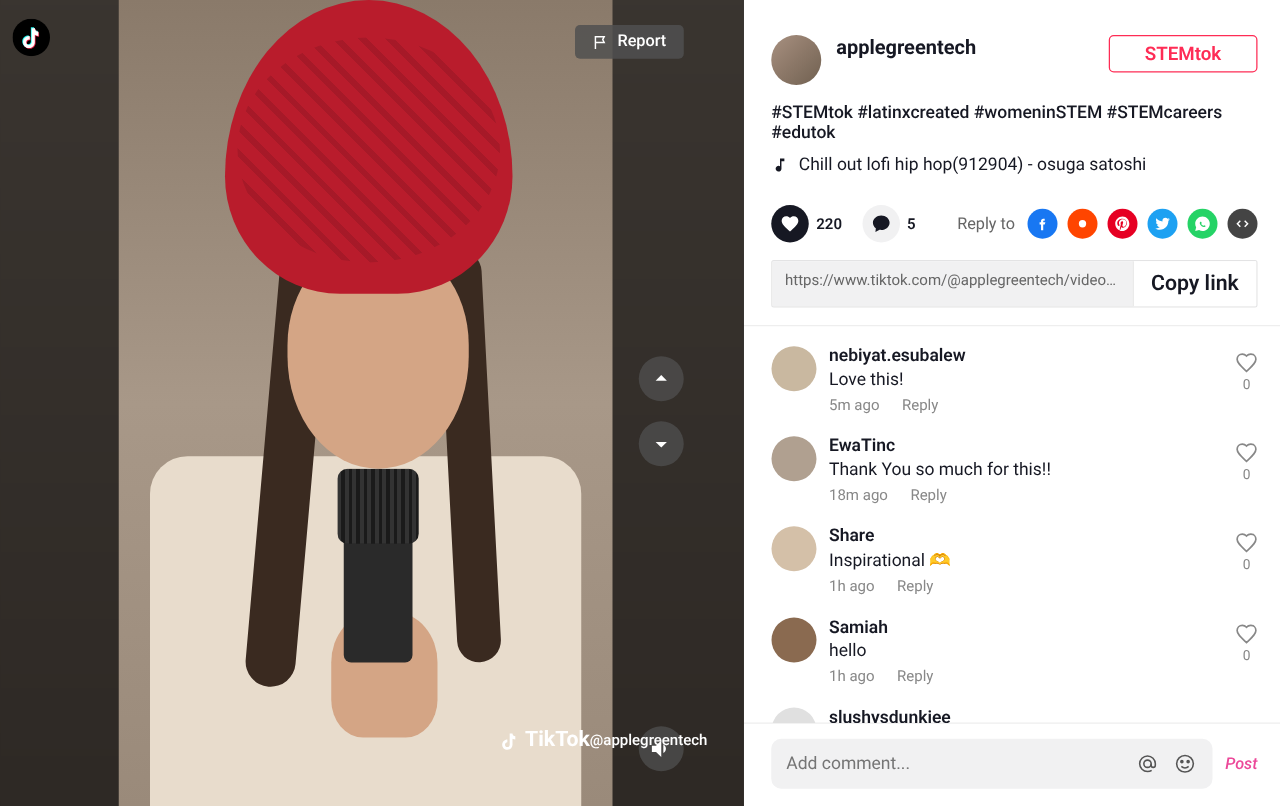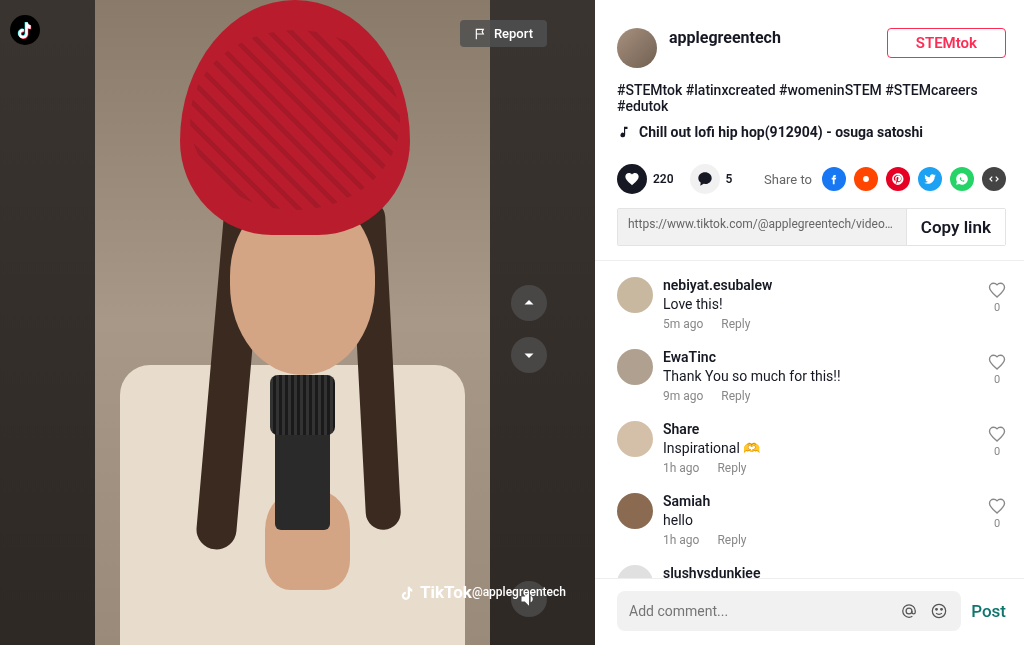--- a/index.html
+++ b/index.html
@@ -33,21 +33,21 @@
 .watermark-handle { font-size: 12px; font-weight: 500; }
 .info-panel { width: 429px; background: #fff; display: flex; flex-direction: column; }
 .header { padding: 28px 18px 10px 22px; }
 .user-row { display: flex; align-items: flex-start; gap: 12px; }
 .avatar { width: 40px; height: 40px; border-radius: 50%; background: linear-gradient(135deg, #a89080, #706050); flex-shrink: 0; }
 .user-info { flex: 1; }
 .username { font-weight: 700; font-size: 16px; color: #161823; }
 .user-sub { font-size: 13px; color: #666; margin-top: 2px; }
 .follow-btn { border: 1px solid #fe2c55; color: #fe2c55; background: #fff; padding: 5px 28px; border-radius: 4px; font-weight: 600; font-size: 15px; cursor: pointer; }
 .hashtags { margin-top: 14px; font-size: 14px; color: #161823; font-weight: 500; }
-.music { margin-top: 10px; display: flex; align-items: center; gap: 8px; font-size: 14px; font-weight: 700; color: #161823; }
+.music { margin-top: 10px; display: flex; align-items: center; gap: 8px; font-size: 14px; font-weight: 400; color: #161823; }
 .music svg { width: 14px; height: 14px; }
 .engagement { display: flex; align-items: center; padding: 14px 18px 14px 22px; }
 .pill { display: flex; align-items: center; gap: 6px; margin-right: 16px; }
 .pill-icon { width: 30px; height: 30px; border-radius: 50%; background: #f1f1f2; display: flex; align-items: center; justify-content: center; }
 .pill-icon.liked { background: #161823; }
 .pill-icon svg { width: 16px; height: 16px; }
 .pill-count { font-size: 12px; font-weight: 600; color: #161823; }
 .share-section { margin-left: auto; display: flex; align-items: center; gap: 8px; }
 .share-label { font-size: 13px; color: #666; margin-right: 2px; }
 .share-icon { width: 24px; height: 24px; border-radius: 50%; display: flex; align-items: center; justify-content: center; cursor: pointer; }
@@ -65,21 +65,21 @@
 .c-text { font-size: 14px; color: #161823; margin-top: 3px; }
 .c-meta { font-size: 12px; color: #888; margin-top: 5px; display: flex; gap: 18px; }
 .c-like { display: flex; flex-direction: column; align-items: center; gap: 2px; color: #888; padding-top: 4px; }
 .c-like svg { width: 18px; height: 18px; }
 .c-like-count { font-size: 11px; }
 .comment-input { padding: 12px 18px 14px 22px; display: flex; align-items: center; gap: 10px; border-top: 1px solid #eee; background: #fff; }
 .input-box { flex: 1; background: #f1f1f2; border-radius: 8px; padding: 10px 12px; display: flex; align-items: center; gap: 24px; }
 .input-field { flex: 1; border: none; background: transparent; font-size: 14px; color: #666; outline: none; }
 .input-icons { display: flex; gap: 10px; color: #666; }
 .input-icons svg { width: 20px; height: 20px; }
-.post-btn { font-size: 17px; color: #0f766e; font-weight: 500; cursor: pointer; }
+.post-btn { font-size: 13px; color: #ec4899; font-weight: 500; cursor: pointer; font-style: italic; }
 </style>
 </head>
 <body>
 
 <div class="app">
   <div class="video-panel">
     <div class="video-bg"></div>
     <div class="video-content">
       <div class="video-scene">
         <div class="sweater"></div>
@@ -165,21 +165,21 @@
       </div>
       <div class="pill">
         <div class="pill-icon">
             <svg viewBox="0 0 24 24" fill="#161823">
               <path d="M12 2C6.5 2 2 5.9 2 10.7c0 2.6 1.3 5 3.5 6.6L5 22l5-2.7c.6.1 1.3.2 2 .2 5.5 0 10-3.9 10-8.8S17.5 2 12 2z"></path>
             </svg>
           </div>
         <span class="pill-count">5</span>
       </div>
       <div class="share-section">
-        <span class="share-label">Share to</span>
+        <span class="share-label">Reply to</span>
         <div class="share-icon share-fb">
             <svg viewBox="0 0 24 24">
               <path d="M13 8h2V5h-2c-1.7 0-3 1.3-3 3v2H8v3h2v8h3v-8h2l1-3h-3V8z"></path>
             </svg>
           </div>
         <div class="share-icon share-rd">
             <svg viewBox="0 0 24 24">
               <circle cx="12" cy="12" r="5"></circle>
             </svg>
           </div>
@@ -228,21 +228,21 @@
             </svg>
             <span class="c-like-count">0</span>
           </div>
         </div>
         <div class="comment">
     <div class="c-avatar" style="background:#b0a090"></div>
     <div class="c-body">
       <div class="c-user">EwaTinc</div>
       <div class="c-text">Thank You so much for this!!</div>
       <div class="c-meta">
-              <span>9m ago</span>
+              <span>18m ago</span>
               <span>Reply</span>
             </div>
     </div>
     <div class="c-like">
             <svg viewBox="0 0 24 24" fill="none" stroke="#888" stroke-width="1.8">
               <path d="M12 21.35l-1.45-1.32C5.4 15.36 2 12.28 2 8.5 2 5.42 4.42 3 7.5 3c1.74 0 3.41.81 4.5 2.09C13.09 3.81 14.76 3 16.5 3 19.58 3 22 5.42 22 8.5c0 3.78-3.4 6.86-8.55 11.54L12 21.35z"></path>
             </svg>
             <span class="c-like-count">0</span>
           </div>
         </div>

